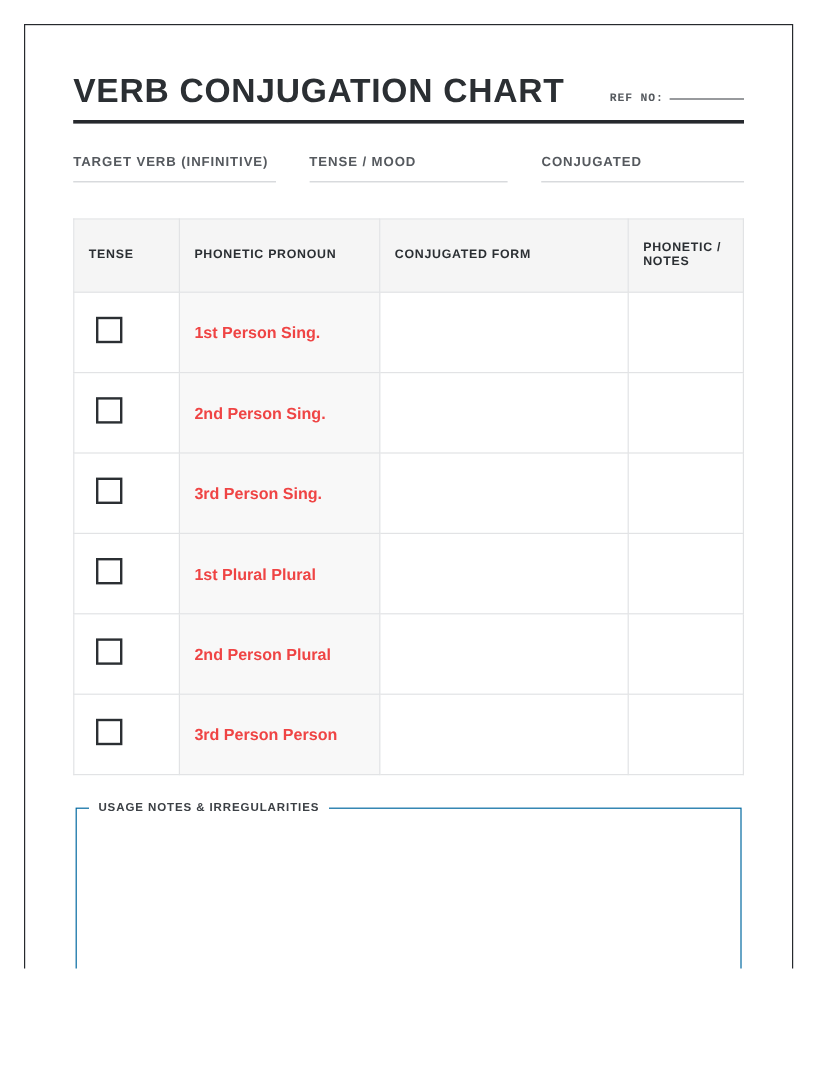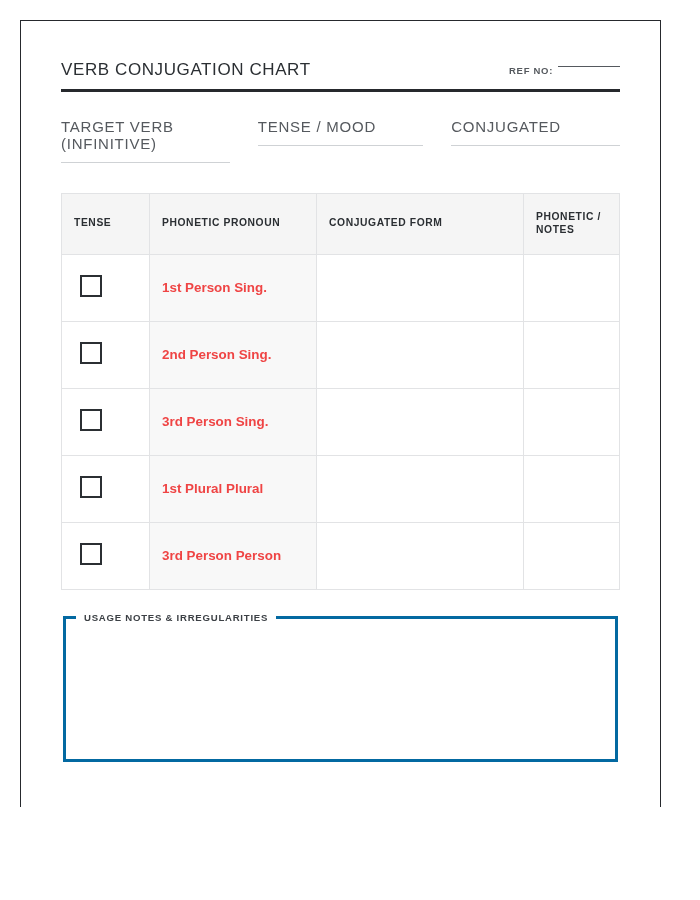--- a/index.html
+++ b/index.html
@@ -36,33 +36,34 @@
     padding: 40px 40px 0 40px;
   }
 
   
   .head-row {
     display: flex;
     align-items: flex-end;
     justify-content: space-between;
   }
   .doc-title {
-    font-size: 17px;
-    font-weight: normal;
+    font-size: 28px;
+    font-weight: bold;
     letter-spacing: 0.6px;
     color: #2b2f33;
     line-height: 1.05;
     white-space: nowrap;
   }
   .ref-block {
     display: flex;
-    align-items: flex-start;
+    align-items: center;
     gap: 5px;
     padding-bottom: 3px;
     white-space: nowrap;
+    font-family: Liberation Mono, monospace;
   }
   .ref-label {
     font-size: 9.5px;
     font-weight: bold;
     letter-spacing: 0.7px;
     color: #55595e;
   }
   .ref-line {
     display: inline-block;
     width: 62px;
@@ -78,22 +79,22 @@
   .meta-row {
     display: flex;
     gap: 28px;
     margin-top: 26px;
   }
   .meta-field {
     flex: 1 1 0;
   }
   .meta-field.narrow { flex: 0.98 1 0; }
   .meta-label {
-    font-size: 15px;
-    font-weight: normal;
+    font-size: 11px;
+    font-weight: bold;
     letter-spacing: 0.75px;
     color: #55595e;
     padding-bottom: 9px;
     display: block;
   }
   .meta-line {
     border-bottom: 1px solid #cfd2d5;
     height: 1px;
   }
 
@@ -147,21 +148,21 @@
     color: #ef4444;
     line-height: 1.32;
   }
   td.cell-blank {
     background: #ffffff;
   }
 
   
   .notes-box {
     margin-top: 22px;
-    border: 3px solid #0369a1;
+    border: 1px solid #0369a1;
     min-width: 0;
     padding: 0;
     height: 150px;
     box-sizing: border-box;
   }
   .notes-legend {
     font-size: 9.6px;
     font-weight: bold;
     letter-spacing: 0.75px;
     color: #3c4045;
@@ -238,20 +239,28 @@
             <span class="checkbox"></span>
           </td>
           <td class="cell-pron">1st Plural Plural</td>
           <td class="cell-blank"></td>
           <td class="cell-blank"></td>
         </tr>
         <tr>
           <td class="cell-done">
             <span class="checkbox"></span>
           </td>
+          <td class="cell-pron">2nd Person Plural</td>
+          <td class="cell-blank"></td>
+          <td class="cell-blank"></td>
+        </tr>
+        <tr>
+          <td class="cell-done">
+            <span class="checkbox"></span>
+          </td>
           <td class="cell-pron">3rd Person Person</td>
           <td class="cell-blank"></td>
           <td class="cell-blank"></td>
         </tr>
       </tbody>
     </table>
 
     <fieldset class="notes-box">
       <legend class="notes-legend">USAGE NOTES &amp; IRREGULARITIES</legend>
     </fieldset>

